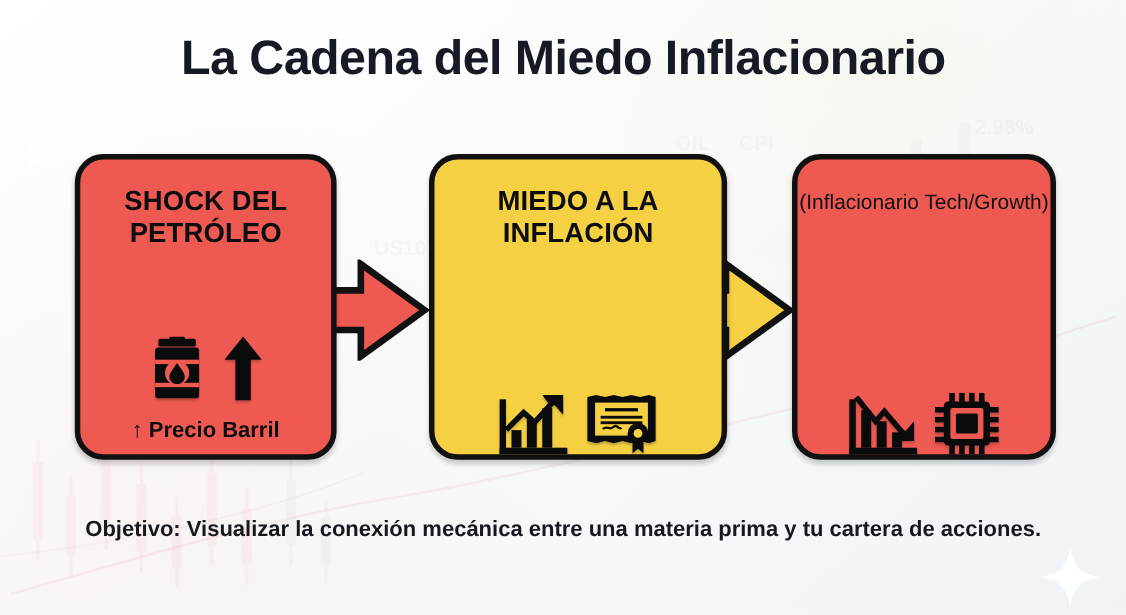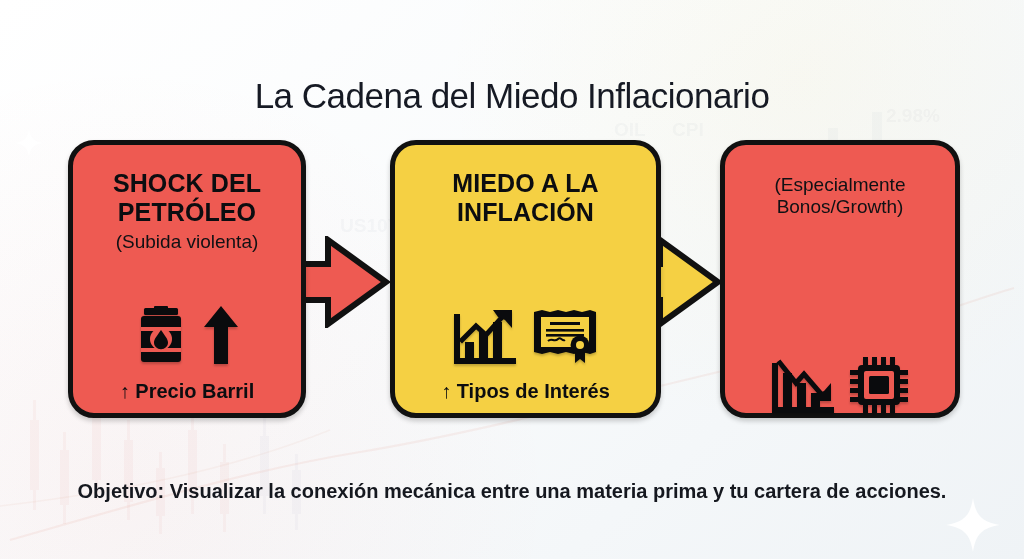--- a/index.html
+++ b/index.html
@@ -16,26 +16,25 @@
       radial-gradient(circle at 12% 88%, rgba(238,90,82,0.05) 0%, rgba(238,90,82,0) 42%),
       linear-gradient(140deg,#ffffff 0%,#f9fbfc 45%,#eff3f6 100%);
   }
   
   .wm{position:absolute;opacity:.85;pointer-events:none;}
   .spark{position:absolute;pointer-events:none;}
 
   .title{
     position:absolute;left:0;right:0;top:28px;
     text-align:center;
-    font-size:35px;
-    font-weight:normal;
+    font-size:44px;
+    font-weight:bold;
     letter-spacing:-0.5px;
     color:#161a24;
     white-space:nowrap;
-    margin-top:48px;
   }
 
   .flow{position:absolute;left:0;top:140px;width:1024px;height:280px;}
 
   .node{
     position:absolute;
     top:0;
     height:278px;
     border:5px solid #111111;
     border-radius:26px;
@@ -81,21 +80,21 @@
     font-weight:bold;
     color:#0c0d10;
     text-align:center;
     white-space:nowrap;
   }
 
   .arrow{position:absolute;top:96px;}
   .arrow svg{display:block;}
 
   .caption{
-    position:absolute;left:0;right:0;top:480px;
+    position:absolute;left:0;right:0;top:470px;
     text-align:center;
     font-size:20px;
     font-weight:bold;
     color:#15181f;
     white-space:nowrap;
   }
 </style>
 </head>
 <body>
 
@@ -159,21 +158,20 @@
     </div>
 
     <div class="arrow" style="left:618px;">
       <svg width="104" height="92" viewBox="0 0 104 92">
         <path d="M0 28 L42 28 L42 4 L100 46 L42 88 L42 64 L0 64 Z" fill="#f5d043" stroke="#111111" stroke-width="6" stroke-linejoin="miter"></path>
       </svg>
     </div>
 
     <div class="node n1">
       <div class="node-title">SHOCK DEL PETRÓLEO</div>
-      <div class="node-sub">(Subida violenta)</div>
       <div class="icons">
         <svg width="52" height="58" viewBox="0 0 52 58">
           <rect x="8" y="2" width="34" height="7" rx="1.5" fill="#0a0b0d"></rect>
           <rect x="18" y="0" width="14" height="4" rx="1" fill="#0a0b0d"></rect>
           <rect x="5" y="10" width="40" height="46" rx="3" fill="#0a0b0d"></rect>
           <rect x="5" y="21" width="40" height="4" fill="#ee5a52"></rect>
           <rect x="5" y="42" width="40" height="4" fill="#ee5a52"></rect>
           <ellipse cx="25" cy="33" rx="11" ry="11" fill="#ee5a52"></ellipse>
           <path d="M25 24 C29 30, 32 33, 32 36.5 C32 40.4, 28.9 43.2, 25 43.2 C21.1 43.2, 18 40.4, 18 36.5 C18 33, 21 30, 25 24 Z" fill="#0a0b0d"></path>
         </svg>
@@ -201,25 +199,24 @@
           <rect x="9" y="9" width="48" height="30" fill="#f5d043"></rect>
           <rect x="18" y="14" width="30" height="3" fill="#0a0b0d"></rect>
           <rect x="14" y="21" width="38" height="2.6" fill="#0a0b0d"></rect>
           <rect x="14" y="26" width="38" height="2.6" fill="#0a0b0d"></rect>
           <path d="M16 33 C20 29, 22 35, 26 31 C29 28, 30 34, 33 32" fill="none" stroke="#0a0b0d" stroke-width="2"></path>
           <circle cx="48" cy="37" r="9.5" fill="#0a0b0d"></circle>
           <circle cx="48" cy="37" r="4" fill="#f5d043"></circle>
           <path d="M43 45 L43 55 L48 51 L53 55 L53 45 Z" fill="#0a0b0d"></path>
         </svg>
       </div>
-      <div class="node-foot">↑ Tipos de Interés</div>
     </div>
 
     <div class="node n3">
-      <div class="node-sub">(Especialmente Bonos/Growth)</div>
+      <div class="node-sub">(Inflacionario Tech/Growth)</div>
       <div class="icons">
         <svg width="62" height="56" viewBox="0 0 62 56">
           <rect x="0" y="6" width="6" height="50" fill="#0a0b0d"></rect>
           <rect x="0" y="50" width="62" height="6" fill="#0a0b0d"></rect>
           <rect x="11" y="16" width="9" height="34" fill="#0a0b0d"></rect>
           <rect x="25" y="26" width="9" height="24" fill="#0a0b0d"></rect>
           <rect x="39" y="36" width="9" height="14" fill="#0a0b0d"></rect>
           <path d="M8 6 L24 26 L32 17 L50 38" fill="none" stroke="#0a0b0d" stroke-width="5" stroke-linecap="square"></path>
           <path d="M40 44 L59 44 L59 26 L52 34 L45 37 Z" fill="#0a0b0d"></path>
         </svg>

